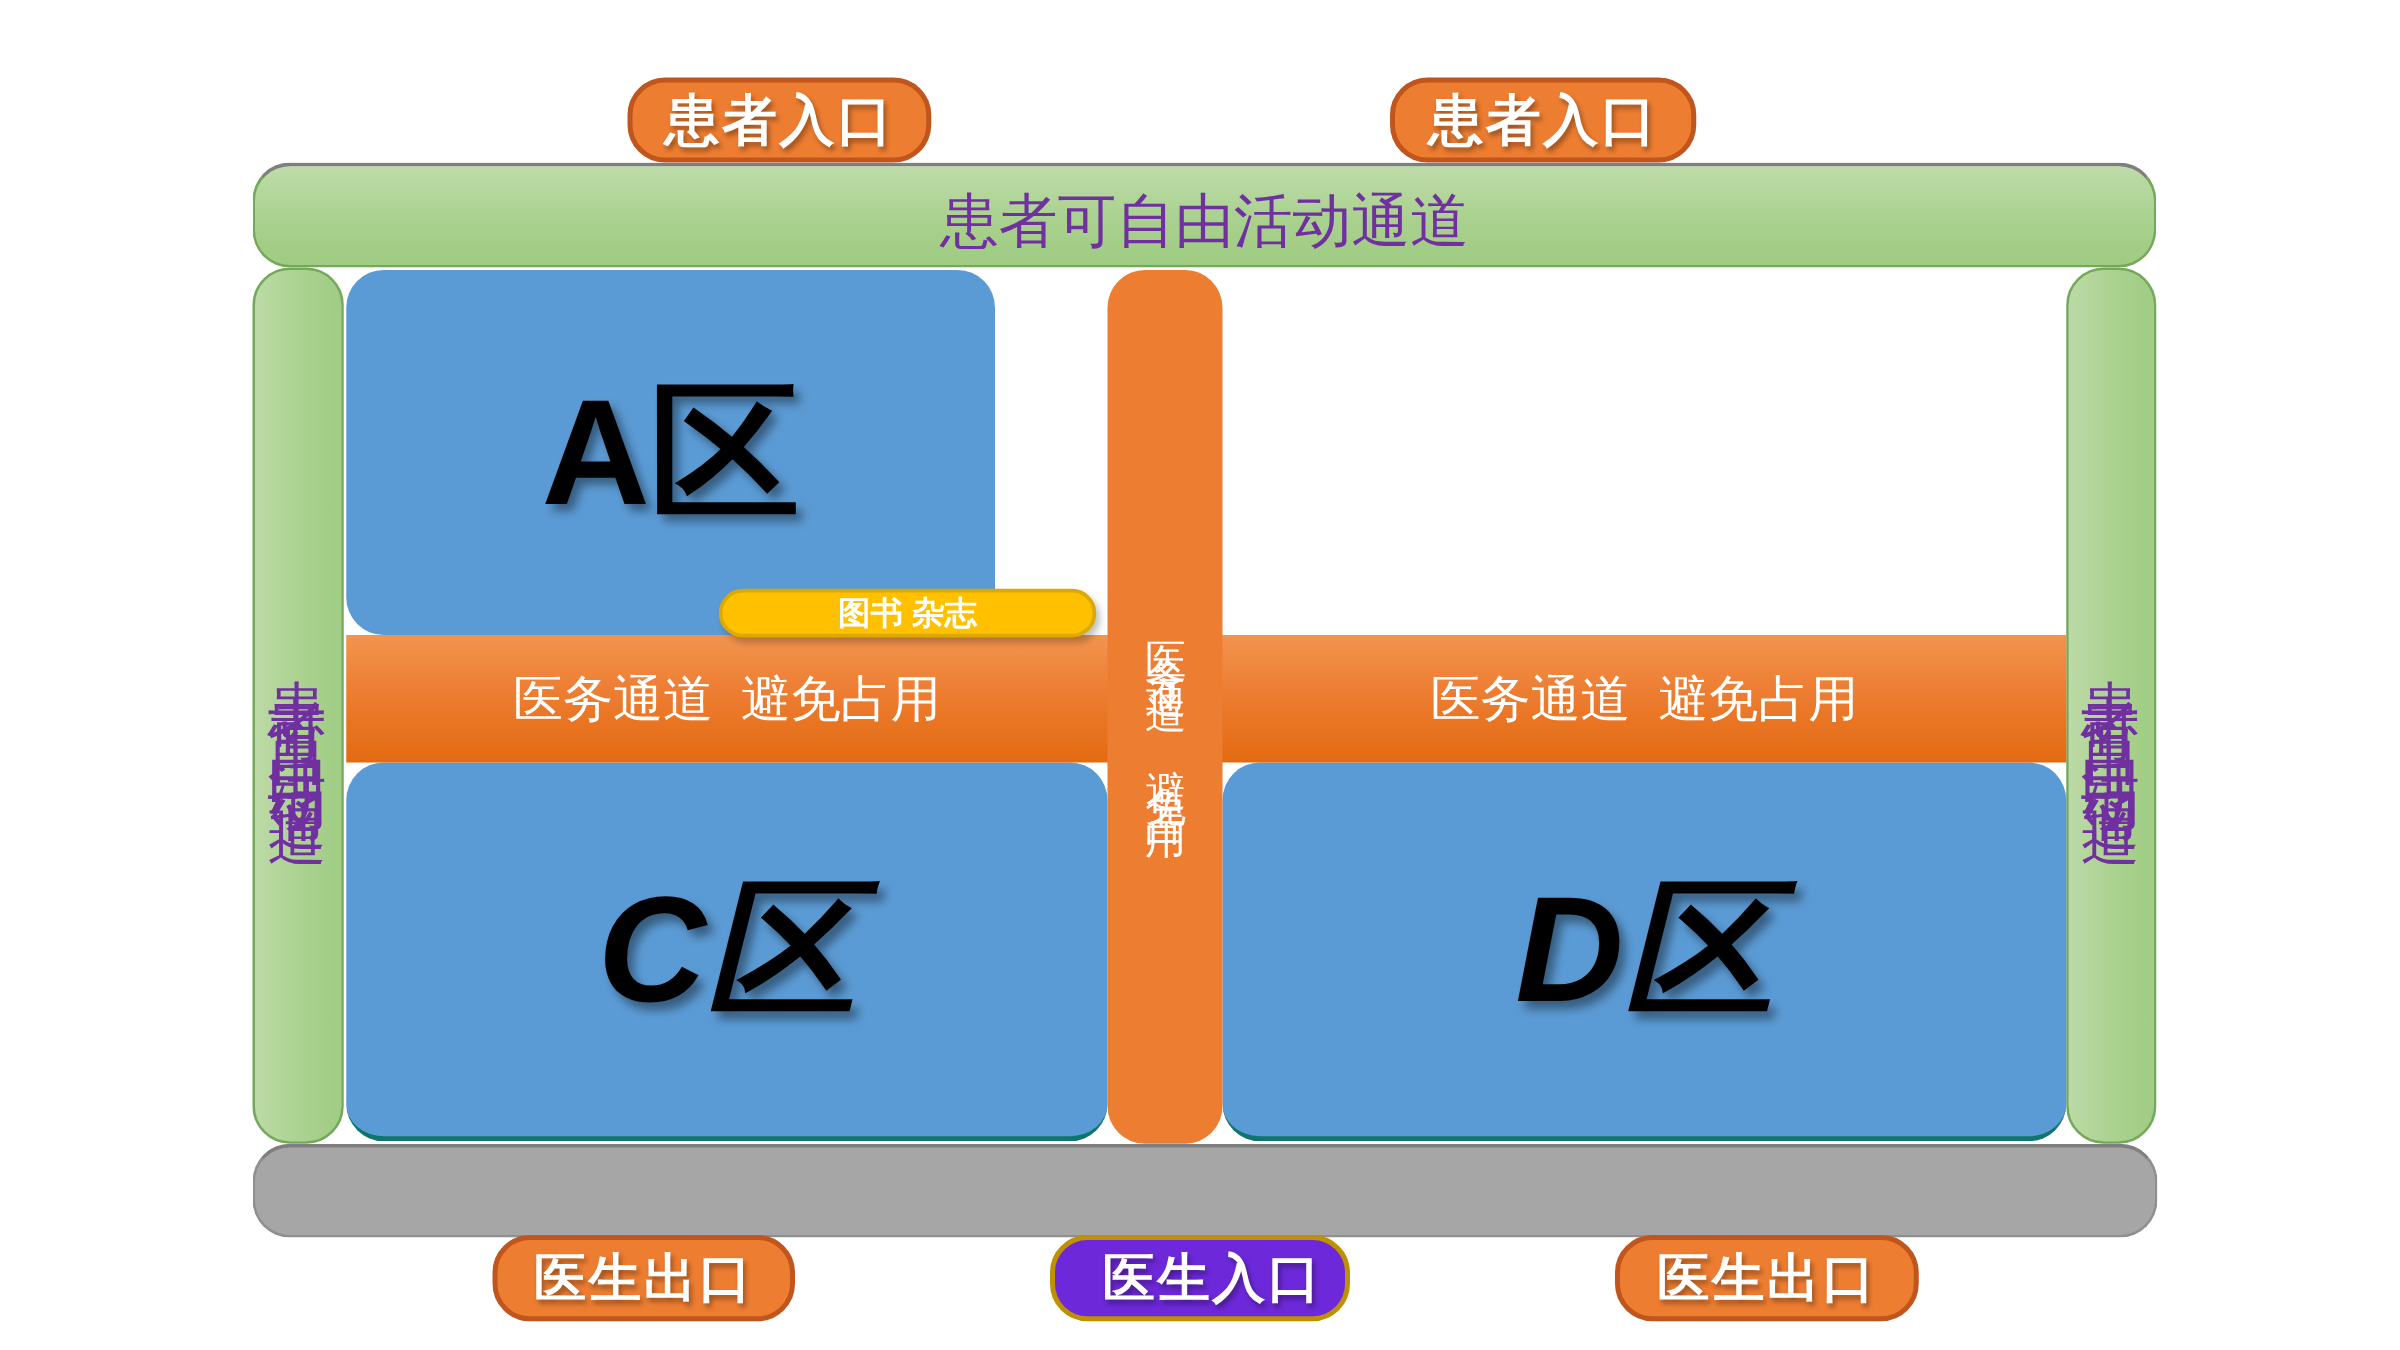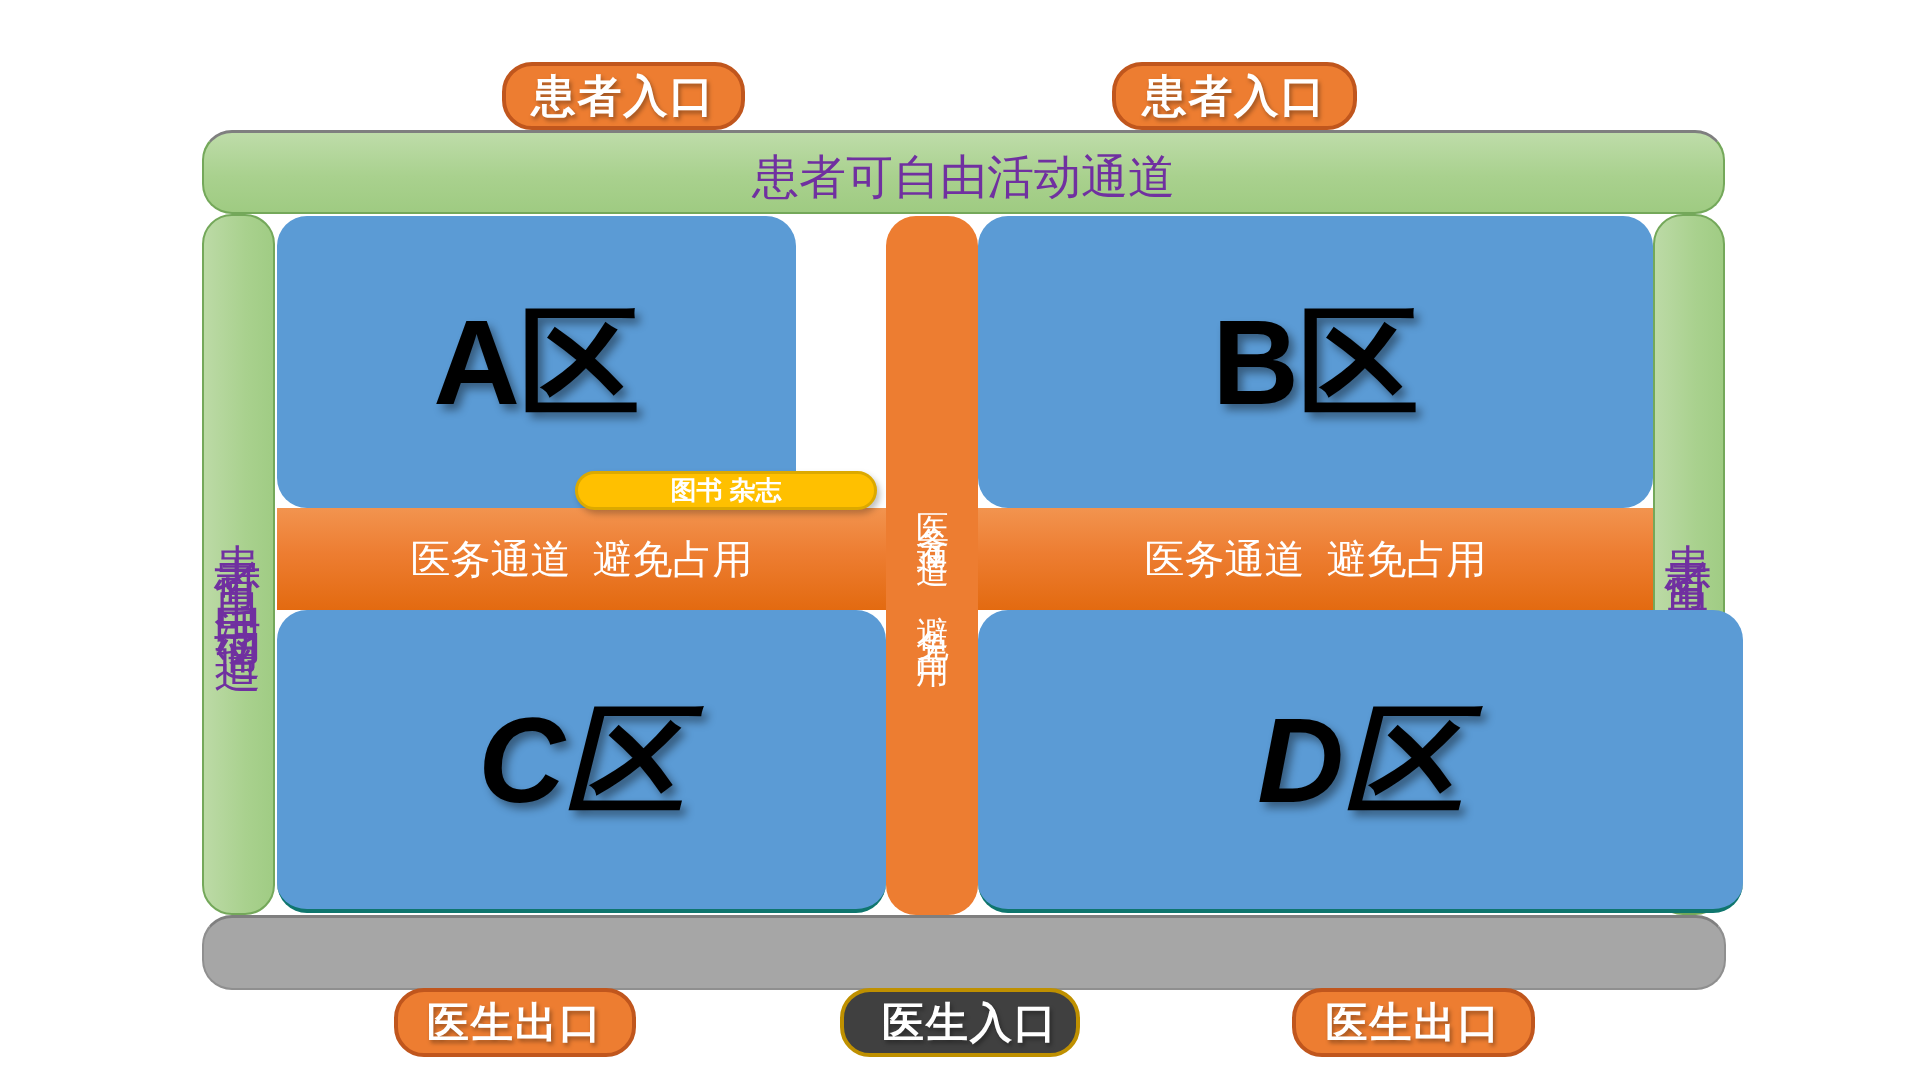--- a/index.html
+++ b/index.html
@@ -4,21 +4,21 @@
 <style>
   html,body{margin:0;padding:0;background:#ffffff;}
   #stage{position:relative;width:1920px;height:1080px;background:#ffffff;overflow:hidden;
          font-family:"Liberation Sans","DejaVu Sans",sans-serif;}
   #stage *{box-sizing:border-box;}
   .abs{position:absolute;border-radius:30px;}
   .flexc{display:flex;align-items:center;justify-content:center;}
 
   
   .box-orange{background:#ED7D31;border:4px solid #C0561D;}
-  .box-gold{background:#404040;border:4px solid #BF9000;padding-left:20px;}
+  .box-gold{background:#6d28d9;border:4px solid #BF9000;padding-left:20px;}
   .box-label{color:#ffffff;font-weight:bold;font-size:44px;letter-spacing:2px;
              text-shadow:2px 3px 4px rgba(0,0,0,.35);white-space:nowrap;}
 
   
   .green-band{background:linear-gradient(180deg,#bedca9 0%,#a9d18e 55%,#9fcb82 100%);
               border:2px solid #74A85A;}
   .green-band.vert{background:linear-gradient(90deg,#bcdaa6 0%,#a9d18e 60%,#a0cc84 100%);}
   .purple-text{color:#7030A0;font-size:47px;white-space:pre;}
   .vert-text{writing-mode:vertical-lr;text-orientation:upright;letter-spacing:13px;}
 
@@ -63,27 +63,24 @@
     <span class="purple-text vert-text">患者可自由活动通道</span>
   </div>
 
   <div class="abs flexc green-band vert" style="left:1653px;top:214px;width:72px;height:701px;">
     <span class="purple-text vert-text">患者可自由活动通道</span>
   </div>
 
   <div class="abs flexc zone" style="left:277px;top:216px;width:519px;height:292px;">
     <span class="zone-label">A区</span>
   </div>
-  <div class="abs flexc zone" style="left:978px;top:216px;width:675px;height:292px;">
-    <span class="zone-label">B区</span>
-  </div>
   <div class="abs flexc zone zone-bottom-line" style="left:277px;top:610px;width:609px;height:303px;">
     <span class="zone-label">C区</span>
   </div>
-  <div class="abs flexc zone zone-bottom-line" style="left:978px;top:610px;width:765px;height:303px;">
+  <div class="abs flexc zone zone-bottom-line" style="left:978px;top:610px;width:675px;height:303px;">
     <span class="zone-label">D区</span>
   </div>
 
   <div class="abs" style="left:277px;top:508px;width:1376px;height:102px;">
     <div class="h-corridor" style="width:100%;height:100%;"></div>
   </div>
   <div class="abs flexc" style="left:277px;top:508px;width:609px;height:102px;">
     <span class="corridor-text">医务通道  避免占用</span>
   </div>
   <div class="abs flexc" style="left:978px;top:508px;width:675px;height:102px;">

